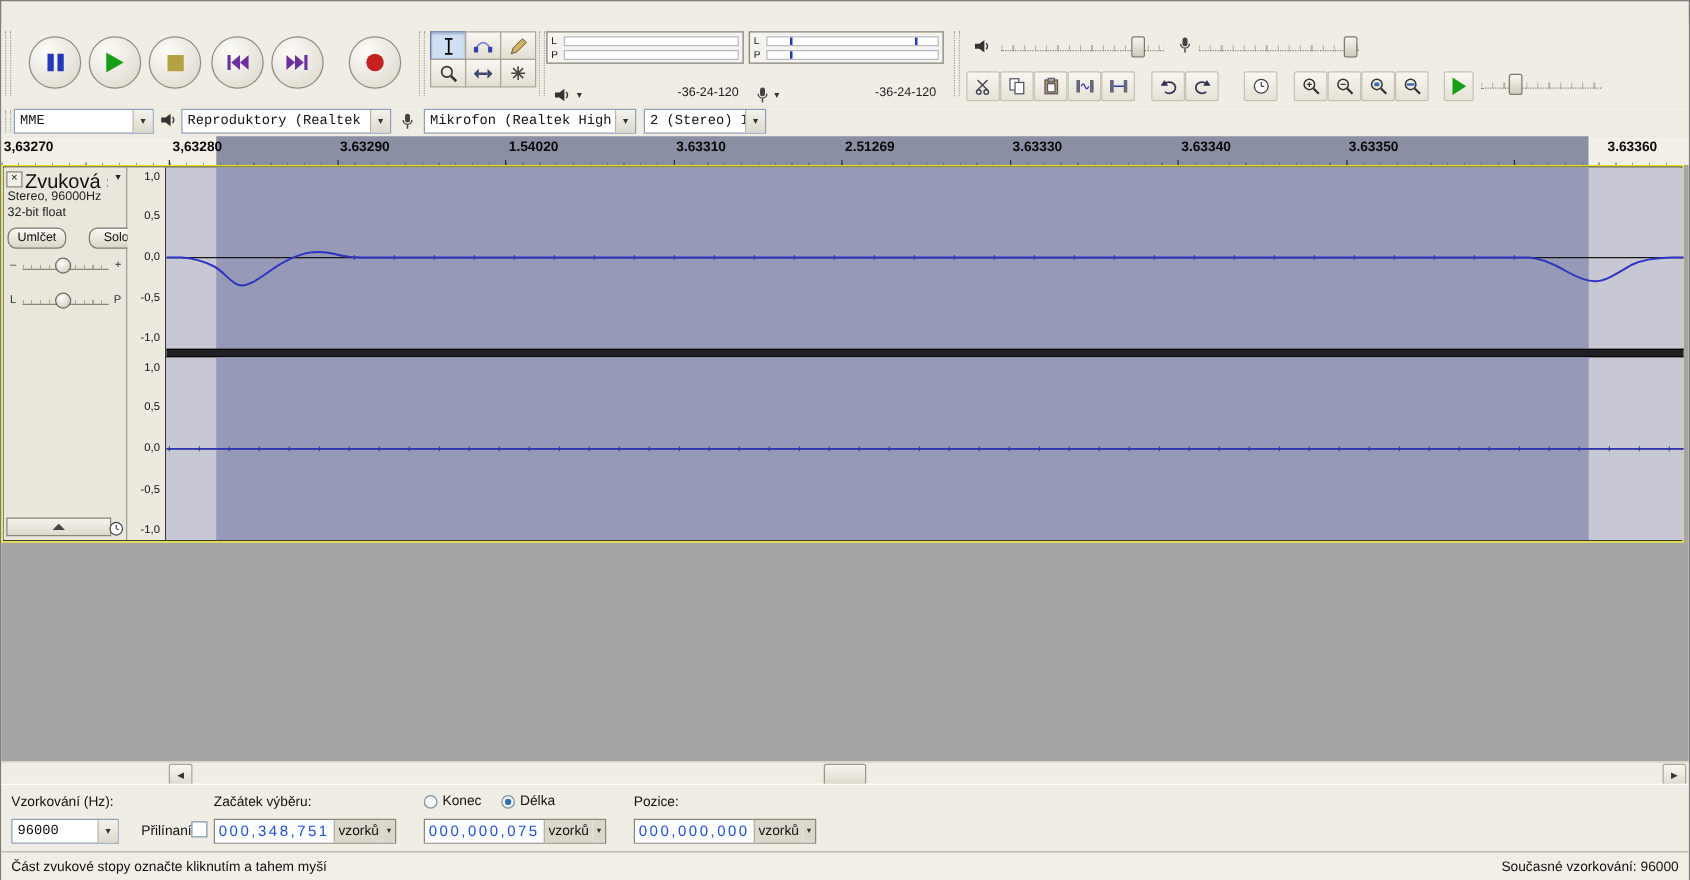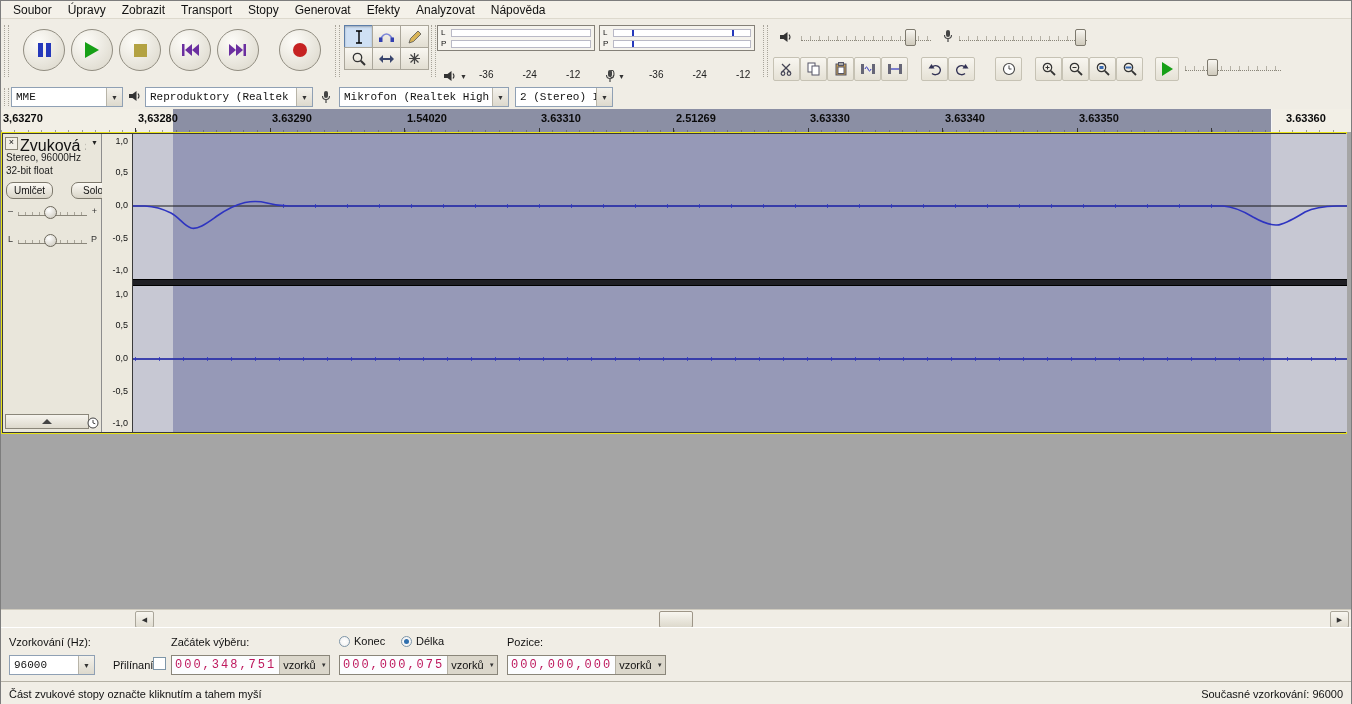--- a/index.html
+++ b/index.html
@@ -23,21 +23,21 @@
   .ic-rec{width:14px;height:14px;border-radius:50%;background:#c62222}
   .tool{position:absolute;width:27px;height:21px;border:1px solid #aaa69a;
         background:linear-gradient(#f9f7f1,#e2ded2);display:flex;align-items:center;justify-content:center;cursor:pointer;}
   .tool.pressed{background:#cfe0f4;border-color:#5d7ea8;box-shadow:inset 0 1px 2px rgba(0,0,0,.25);}
   .meterbox{position:absolute;top:6px;height:26px;border:1px solid #848078;background:#f5f3ed;
             box-sizing:border-box;padding:2px 3px;display:flex;flex-direction:column;justify-content:space-between;}
   .mrow{display:flex;align-items:center;gap:3px;height:9px;}
   .mlab{font-size:8px;width:7px;line-height:9px;}
   .mbar{position:relative;flex:1;height:8px;background:#fff;border:1px solid #b9b9c6;box-sizing:border-box;}
   .mmark{position:absolute;top:0;bottom:0;width:2px;background:#2538bb;}
-  .mscale{position:absolute;top:50px;display:flex;justify-content:flex-start;font-size:10px;color:#222;gap:29px;}
+  .mscale{position:absolute;top:50px;display:flex;justify-content:flex-end;font-size:10px;color:#222;}
   .mmenu{position:absolute;top:48px;height:18px;display:flex;align-items:center;gap:3px;cursor:pointer;}
   .chev{font-size:7px;color:#333;}
   .hslider{position:absolute;height:16px;}
   .hslider .trk{position:absolute;left:0;right:0;top:7px;height:4px;
                 border-bottom:1px dotted #8a867a;background:repeating-linear-gradient(to right,#b5b1a5 0 1px,transparent 1px 9px);}
   .thumbV{position:absolute;top:0;width:9px;height:15px;background:linear-gradient(#f8f6f0,#cfcabc);
           border:1px solid #7d796d;border-radius:2px;cursor:pointer;}
   .sbtn{position:absolute;width:25px;height:22px;border:1px solid #c6c2b4;border-radius:2px;
         background:linear-gradient(#f8f6f0,#e5e1d5);display:flex;align-items:center;justify-content:center;cursor:pointer;}
   .ic-play-sm{width:0;height:0;border-left:11px solid #17a017;border-top:7px solid transparent;border-bottom:7px solid transparent}
@@ -98,45 +98,34 @@
   .selbar{position:absolute;left:0;top:626px;width:100%;height:54px;background:#f0ede5;
           border-top:1px solid #fff;box-sizing:border-box;}
   .slab{position:absolute;top:8px;font-size:11px;color:#111;}
   .radio{position:absolute;top:7px;display:flex;align-items:center;gap:4px;cursor:pointer;}
   .rdot{width:11px;height:11px;border-radius:50%;border:1px solid #7e96a8;background:radial-gradient(#fff,#eee);box-sizing:border-box;position:relative;}
   .rdot.on::after{content:"";position:absolute;left:2px;top:2px;width:5px;height:5px;border-radius:50%;background:#2f6fae;}
   .ratecombo{position:absolute;left:8px;top:27px;width:86px;}
   .checkbox{position:absolute;left:152px;top:29px;width:13px;height:13px;border:1px solid #7e96a8;background:#fff;box-sizing:border-box;cursor:pointer;}
   .numfield{position:absolute;top:27px;height:20px;display:flex;align-items:stretch;
             border:1px solid #8a867a;background:#fff;box-sizing:border-box;cursor:text;}
-  .digits{display:flex;align-items:center;padding:0 3px;font-family:Liberation Mono, monospace;
-          font-size:12px;color:#be185d;letter-spacing:2px;background:#fcfdff;}
+  .digits{display:flex;align-items:center;padding:0 3px;font-family:Liberation Sans, sans-serif;
+          font-size:12px;color:#1d4ed8;letter-spacing:2px;background:#fcfdff;}
   .unit{display:flex;align-items:center;padding:0 3px;background:#dbd7cb;border-left:1px solid #b5b1a5;font-size:11px;}
   .uarr{width:10px;display:flex;align-items:center;justify-content:center;font-size:6px;background:#dbd7cb;color:#333;cursor:pointer;}
   
   .statusbar{position:absolute;left:0;top:680px;width:100%;height:24px;background:#f1eee6;border-top:1px solid #b5b1a5;
              display:flex;align-items:center;justify-content:space-between;padding:0 8px;box-sizing:border-box;font-size:11px;}
   svg{display:block;}
 </style>
 </head>
 <body>
 
 <div class="app">
 
-  <div class="menubar">
-    <span class="mi">Soubor</span>
-    <span class="mi">Úpravy</span>
-    <span class="mi">Zobrazit</span>
-    <span class="mi">Transport</span>
-    <span class="mi">Stopy</span>
-    <span class="mi">Generovat</span>
-    <span class="mi">Efekty</span>
-    <span class="mi">Analyzovat</span>
-    <span class="mi">Nápověda</span>
-  </div>
 
   <div class="toolbars">
     <div class="grip" style="left:3px"></div>
     <div class="grip" style="left:334px"></div>
     <div class="grip" style="left:430px"></div>
     <div class="grip" style="left:762px"></div>
 
     <div class="btn-round" style="left:22px">
         <span class="ic-pause">
           <i></i>

